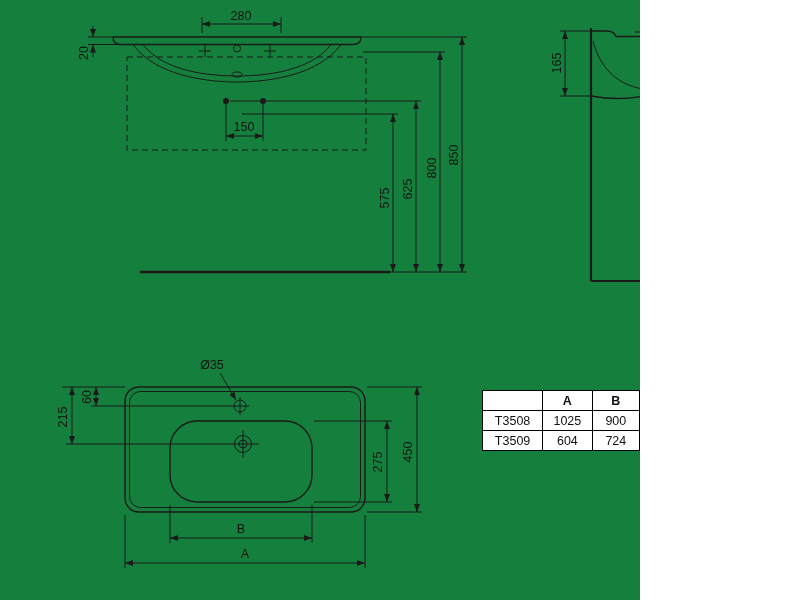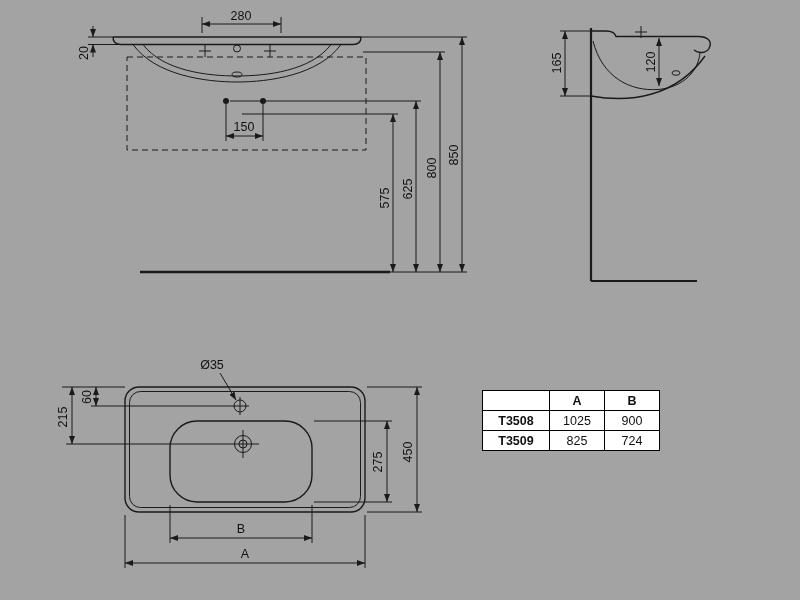--- a/index.html
+++ b/index.html
@@ -1,32 +1,32 @@
 <!DOCTYPE html>
 <html><head>
 <meta charset="utf-8">
 <style>
   html,body{margin:0;padding:0;background:#ffffff;}
-  .stage{position:relative;width:800px;height:600px;background:#a3a3a3;overflow:hidden;
+  .stage{position:relative;width:640px;height:600px;background:#15803d;overflow:hidden;
          font-family:"Liberation Sans",sans-serif;}
   svg{position:absolute;top:0;left:0;}
   svg .ln{stroke:#1a1a1a;stroke-width:1;fill:none;}
   svg .ol{stroke:#1a1a1a;stroke-width:1.4;fill:none;}
   svg .thk{stroke:#1a1a1a;stroke-width:2.6;fill:none;}
   svg .thk2{stroke:#1a1a1a;stroke-width:2.2;fill:none;}
   svg .dsh{stroke:#1a1a1a;stroke-width:1;fill:none;stroke-dasharray:6 4;}
   svg .dot{fill:#1a1a1a;stroke:none;}
   svg text.dt{font-family:"Liberation Sans",sans-serif;font-size:12.5px;fill:#111;text-anchor:middle;}
   .table-wrap{position:absolute;left:482px;top:390px;}
   table.size{border-collapse:collapse;background:#fff;}
   table.size th,table.size td{border:1px solid #000;height:19px;text-align:center;
      font-family:"Liberation Sans",sans-serif;font-size:12.5px;color:#111;padding:0 4px;}
   table.size th{font-weight:bold;width:46px;}
   table.size th.corner{width:58px;}
-  table.size td.model{font-weight:bold;width:58px;margin-left:48px;}
+  table.size td.model{font-weight:normal;width:58px;margin-left:48px;}
 </style>
 </head>
 <body>
 
 <div class="stage">
 
 <svg width="800" height="600" viewBox="0 0 800 600">
   <defs>
     <marker id="ae" markerWidth="8" markerHeight="6" refX="8" refY="3" orient="auto" markerUnits="userSpaceOnUse">
       <path d="M0,0 L8,3 L0,6 Z" fill="#1a1a1a"></path>
@@ -206,20 +206,20 @@
       <th>A</th>
       <th>B</th>
     </tr>
     <tr>
       <td class="model">T3508</td>
       <td>1025</td>
       <td>900</td>
     </tr>
     <tr>
       <td class="model">T3509</td>
-      <td>825</td>
+      <td>604</td>
       <td>724</td>
     </tr>
   </tbody>
       </table>
 </div>
 
 </div>
 
 </body></html>

